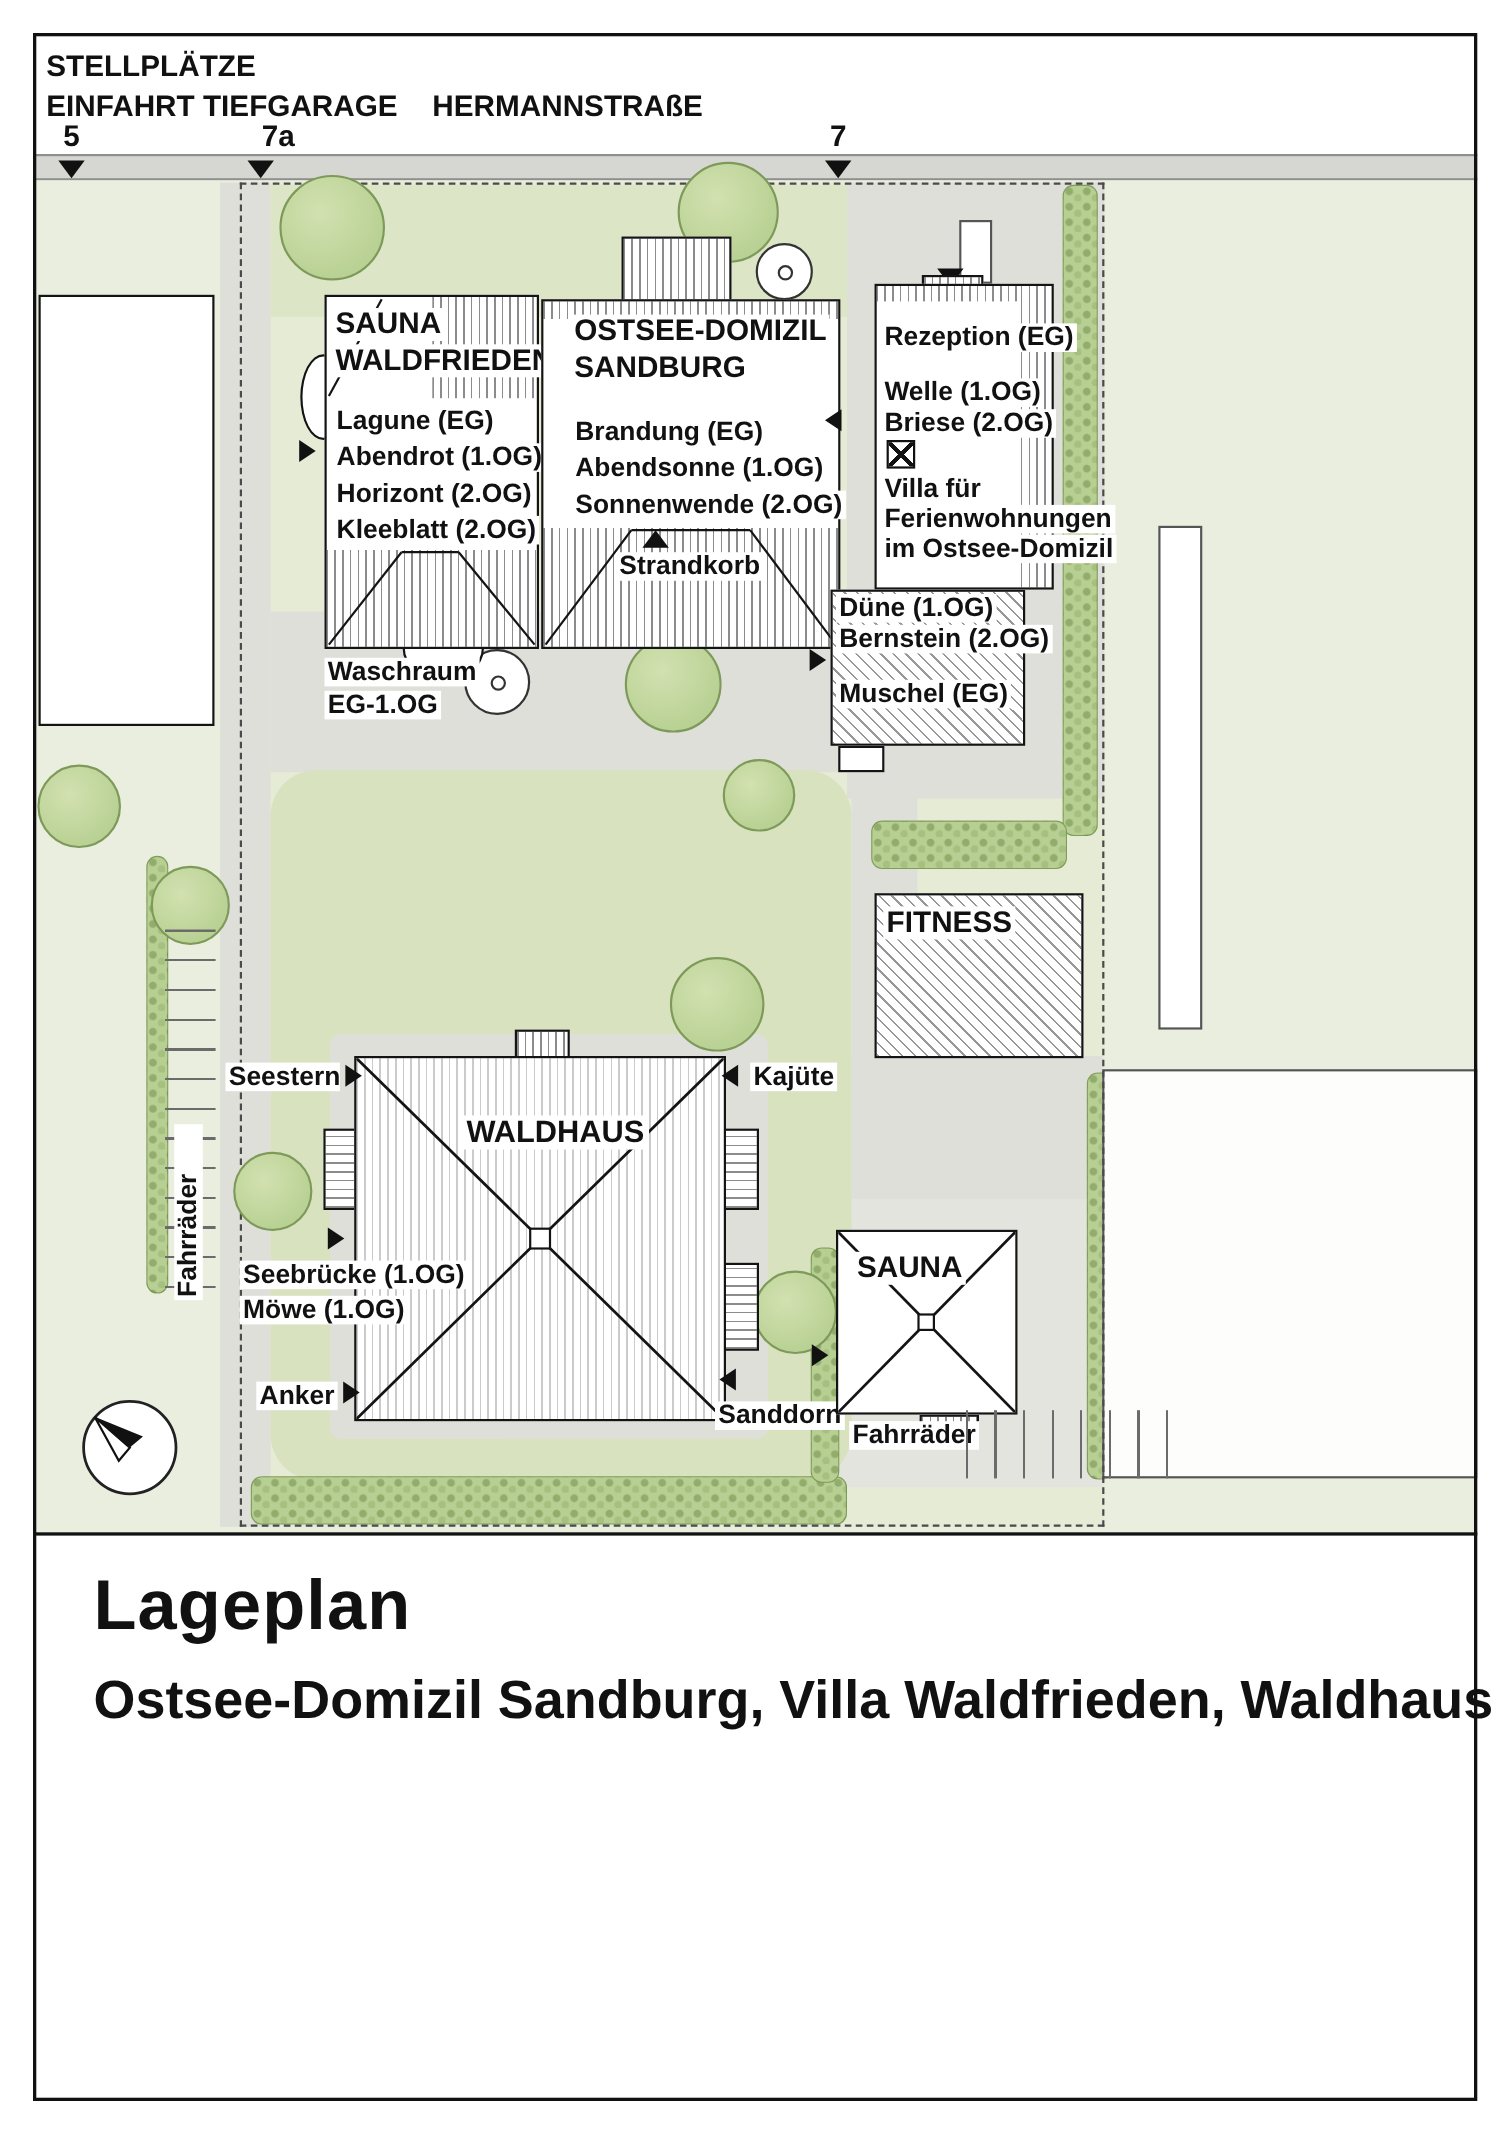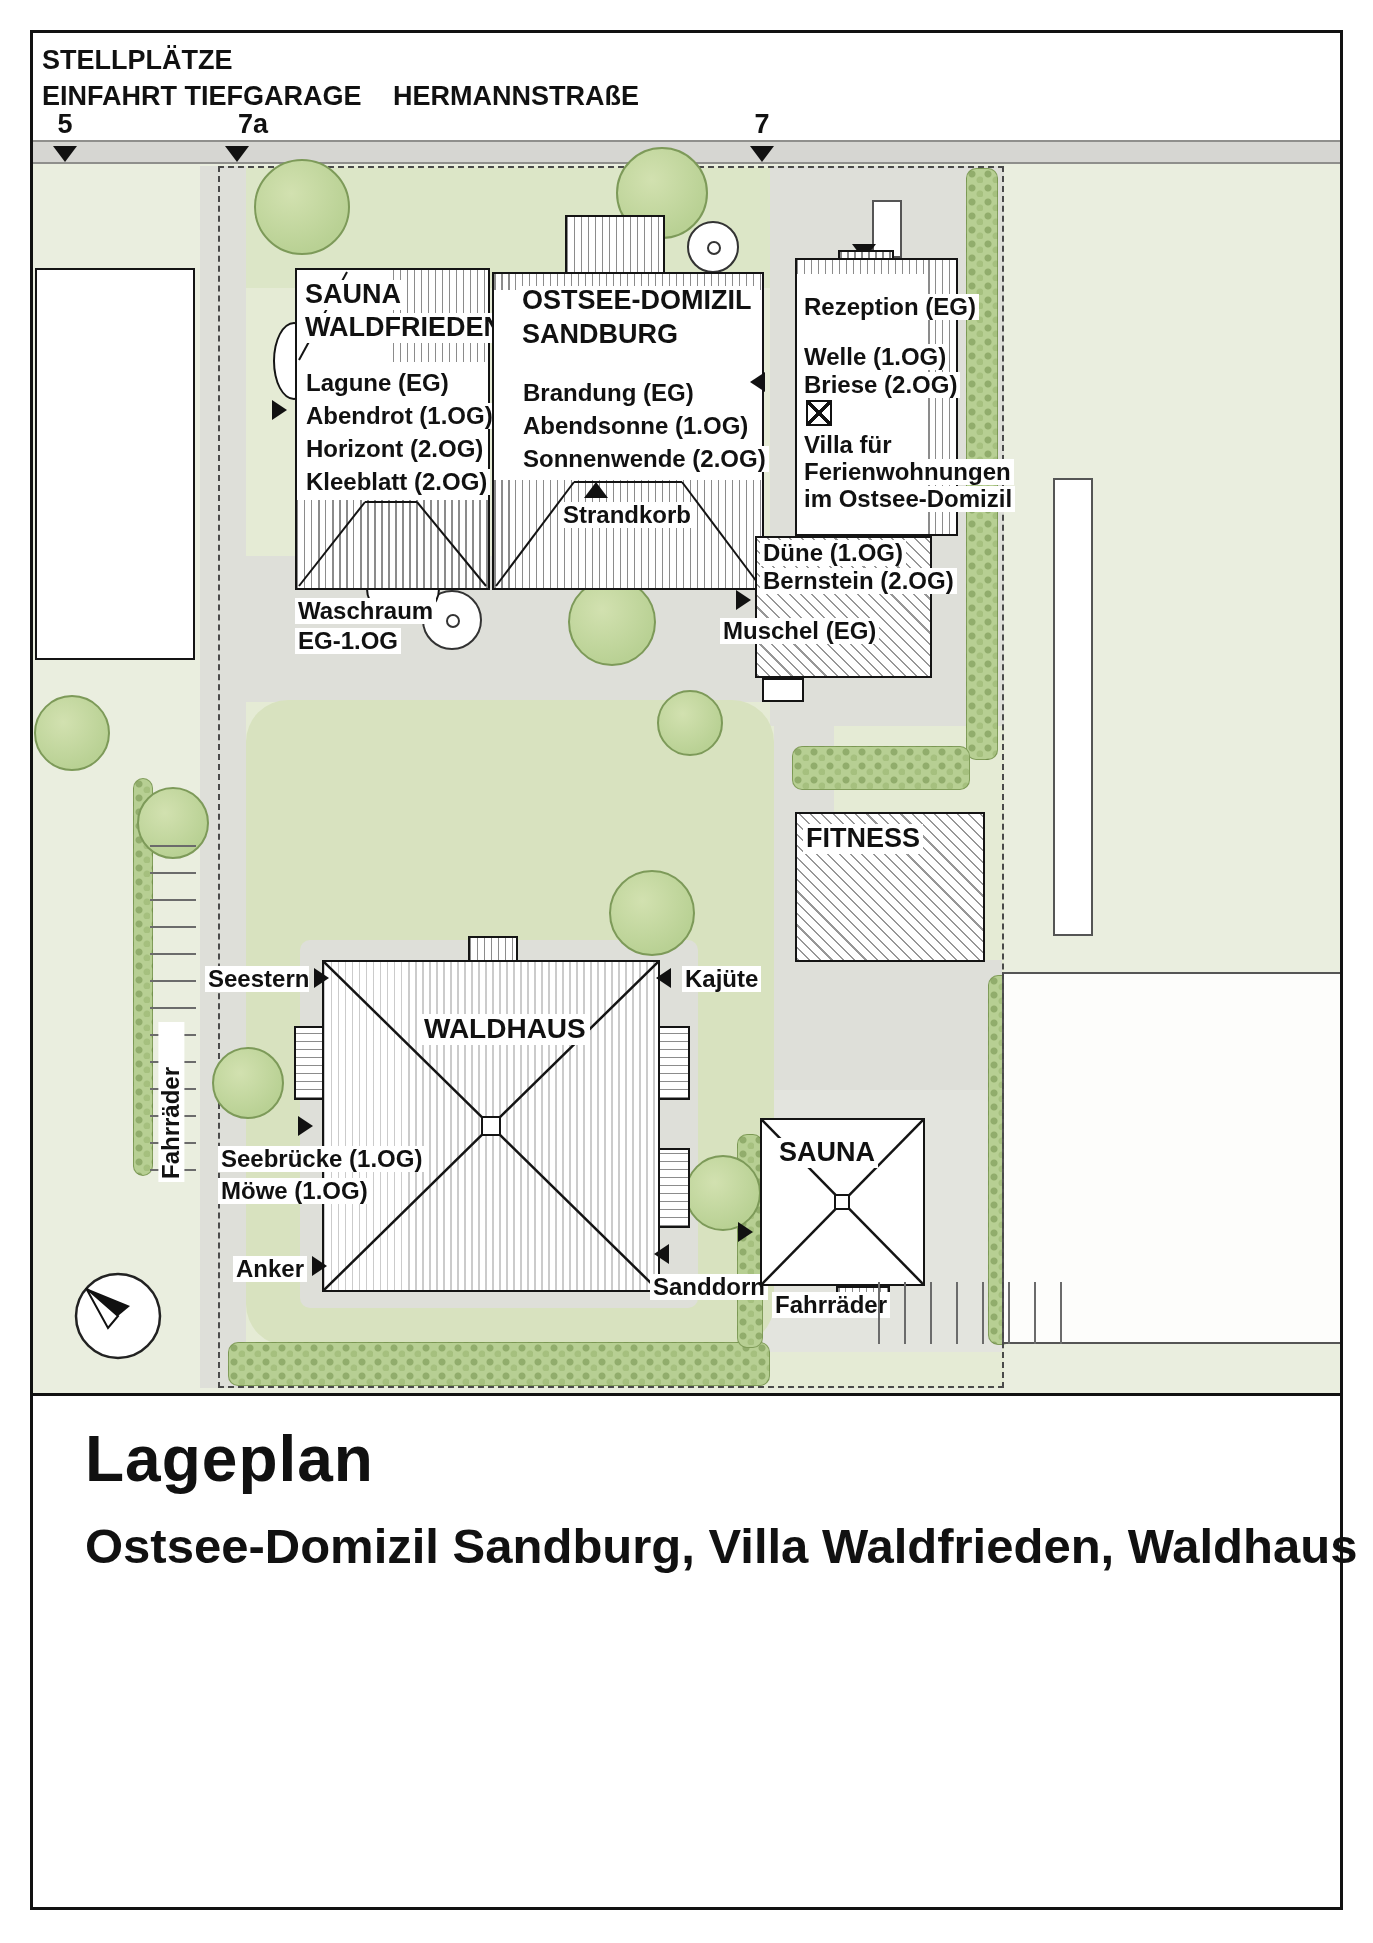--- a/index.html
+++ b/index.html
@@ -147,21 +147,21 @@
   <div class="a lbl unit" style="left:801px;top:294px;">Rezeption (EG)</div>
   <div class="a lbl unit" style="left:801px;top:344px;">Welle (1.OG)</div>
   <div class="a lbl unit" style="left:801px;top:372px;">Briese (2.OG)</div>
   <div class="a lift" style="left:806px;top:400px;width:26px;height:26px;"></div>
   <div class="a lbl unit" style="left:801px;top:432px;">Villa für</div>
   <div class="a lbl unit" style="left:801px;top:459px;">Ferienwohnungen</div>
   <div class="a lbl unit" style="left:801px;top:486px;">im Ostsee-Domizil</div>
   <div class="a lbl unit" style="left:760px;top:540px;">Düne (1.OG)</div>
   <div class="a lbl unit" style="left:760px;top:568px;">Bernstein (2.OG)</div>
   <div class="a tri right" style="left:736px;top:590px;"></div>
-  <div class="a lbl unit" style="left:720px;top:618px;">Muschel (EG)</div>
+  <div class="a lbl unit" style="left:760px;top:618px;">Muschel (EG)</div>
 
   <div class="a bldg" style="left:795px;top:812px;width:190px;height:150px;">
     <div class="a sd" style="left:0;top:0;width:186px;height:146px;"></div>
   </div>
   <div class="a lbl big" style="left:803px;top:824px;background:#fff;padding:0 3px;">FITNESS</div>
 
   <div class="a bldg sv" style="left:468px;top:936px;width:50px;height:28px;"></div>
   <div class="a bldg sh" style="left:294px;top:1026px;width:30px;height:74px;"></div>
   <div class="a bldg sh" style="left:658px;top:1026px;width:32px;height:74px;"></div>
   <div class="a bldg sh" style="left:658px;top:1148px;width:32px;height:80px;"></div>

